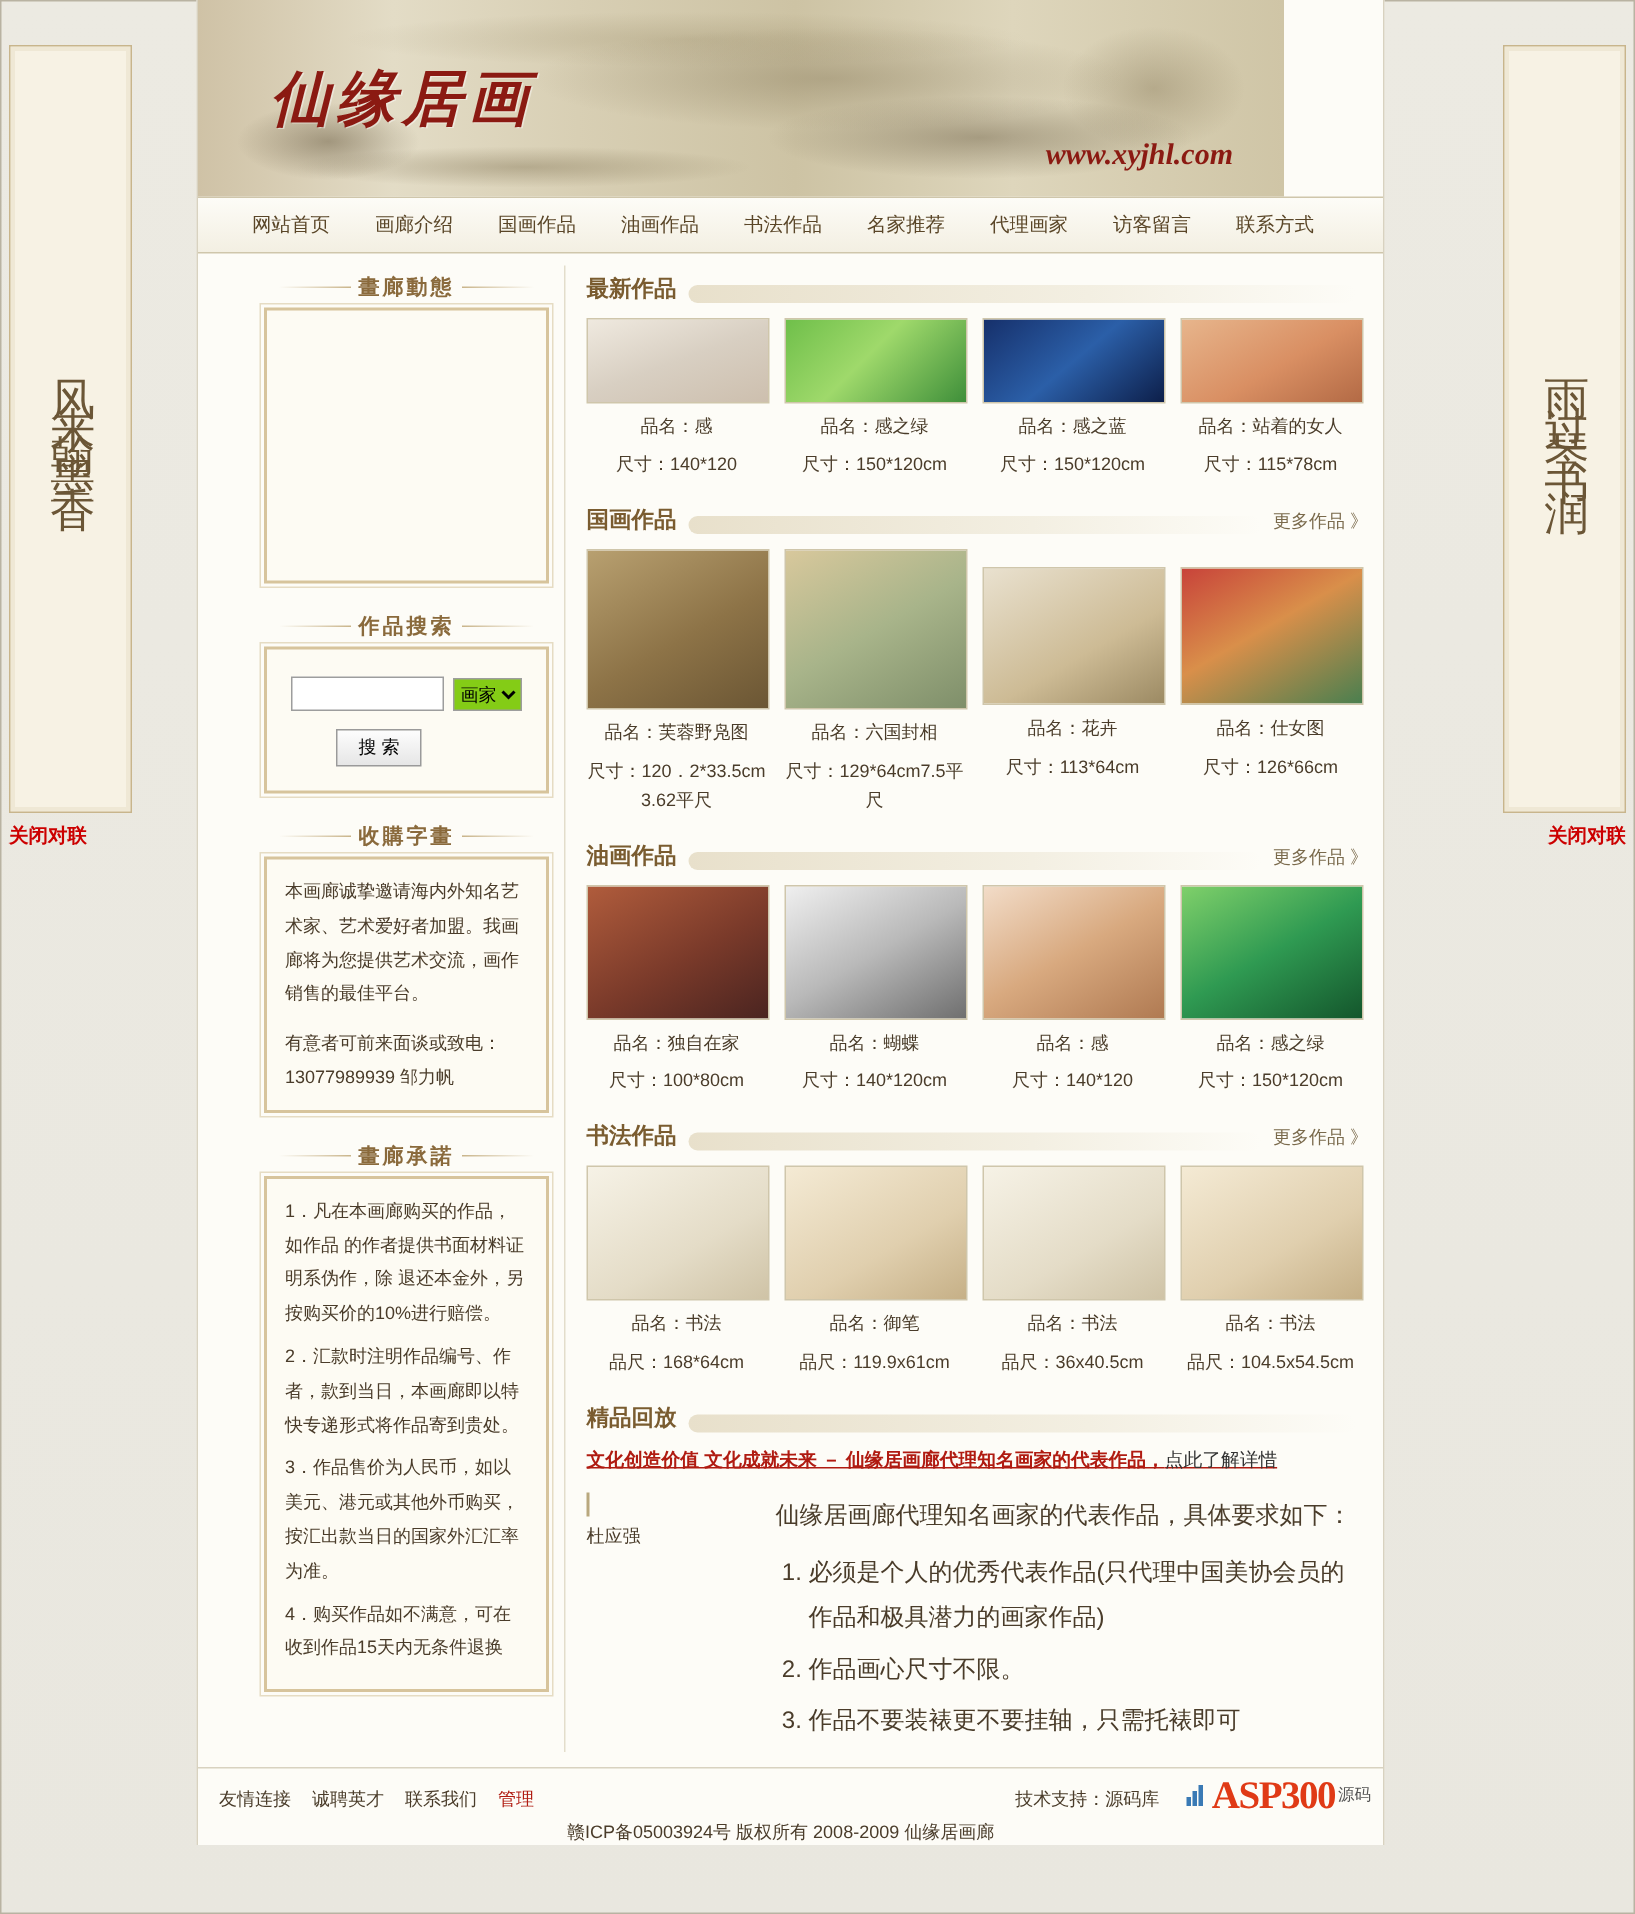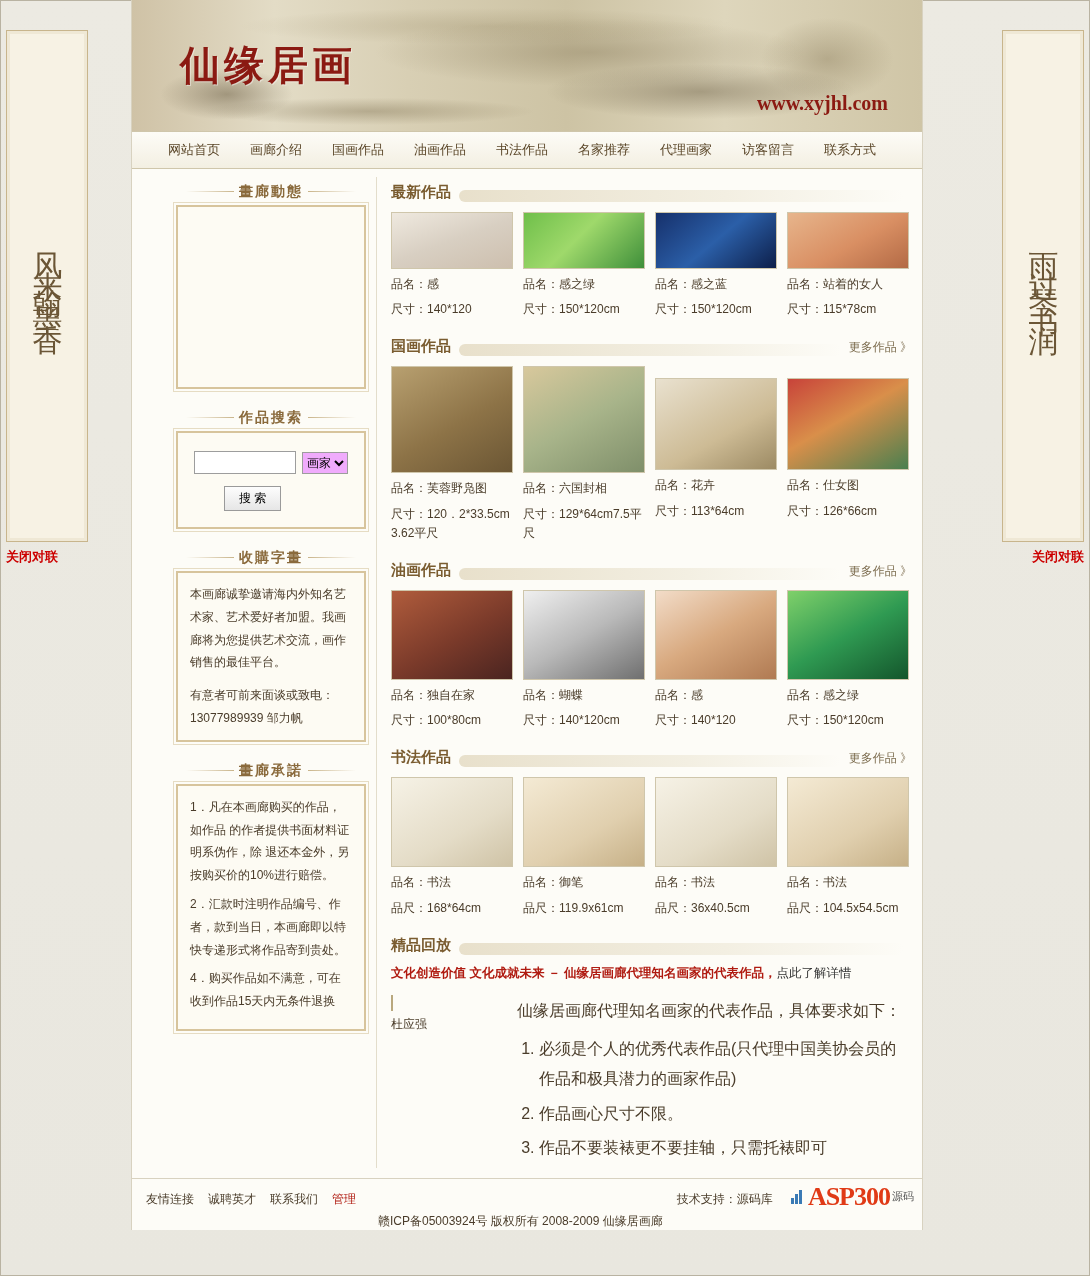--- a/index.html
+++ b/index.html
@@ -23,23 +23,24 @@
     font-size:30px;color:#6b5636;letter-spacing:18px;
     text-align:center;height:450px;
   }
   .close-couplet{position:absolute;top:548px;font-size:13px;color:#c00;font-weight:bold;}
   .close-couplet.left{left:6px;}
   .close-couplet.right{right:6px;}
 
   .main{position:absolute;left:131px;top:0;width:790px;background:#fdfcf7;
     border-left:1px solid #d8d2c0;border-right:1px solid #d8d2c0;min-height:1230px;}
   
-  .banner{position:relative;height:131px;width:790px;overflow:hidden;
+  .banner{position:relative;height:131px;width:724px;overflow:hidden;
     background:
       linear-gradient(90deg,#cfc2a6 0%, #e3dcc6 18%, #d8cfb4 35%, #cdc3a4 55%, #ded6bc 75%, #cfc5a6 100%);
+    font-style: italic;
   }
   .banner:before{content:"";position:absolute;inset:0;
     background:
       radial-gradient(closest-side at 12% 72%, rgba(90,76,50,.45), transparent 70%),
       radial-gradient(closest-side at 30% 85%, rgba(110,95,62,.35), transparent 70%),
       radial-gradient(closest-side at 58% 40%, rgba(130,116,84,.40), transparent 65%),
       radial-gradient(closest-side at 72% 70%, rgba(86,72,46,.40), transparent 70%),
       radial-gradient(closest-side at 88% 45%, rgba(120,104,70,.35), transparent 70%),
       radial-gradient(closest-side at 45% 20%, rgba(150,136,100,.30), transparent 70%);
   }
@@ -62,36 +63,36 @@
     padding:6px 0 4px;letter-spacing:2px;position:relative;}
   .panel-head:before,.panel-head:after{content:"";position:absolute;top:14px;width:48px;height:1px;
     background:linear-gradient(90deg,transparent,#c9b48a);}
   .panel-head:before{left:10px;}
   .panel-head:after{right:10px;background:linear-gradient(270deg,transparent,#c9b48a);}
   .panel-body{border:2px solid #d7c49c;outline:1px solid #e6dcc3;outline-offset:2px;
     background:#fdfbf3;padding:10px 12px;min-height:30px;line-height:1.9;color:#4a3c2a;}
   .panel-body.empty{height:160px;}
   .search-row{display:flex;align-items:center;gap:6px;padding:8px 4px 4px;}
   .search-input{width:96px;height:19px;border:1px solid #9d9d9d;background:#fff;}
-  .search-select{height:22px;border:1px solid #9d9d9d;background:#f0abfc;font-size:12px;}
+  .search-select{height:22px;border:1px solid #9d9d9d;background:#84cc16;font-size:12px;}
   .search-btn{margin:8px 0 6px 34px;padding:3px 14px;border:1px solid #9a9a9a;
     background:linear-gradient(180deg,#fdfdfd,#e6e6e6);font-size:12px;cursor:pointer;}
   ol.promise{margin:0;padding-left:0;list-style:none;}
   ol.promise li{margin-bottom:6px;text-indent:0;}
   
   .sec-head{display:flex;align-items:flex-end;margin:6px 0 10px;}
   .sec-title{font-size:15px;font-weight:bold;color:#7a5c30;white-space:nowrap;}
   .sec-deco{flex:1;height:12px;margin:0 8px;
     background:linear-gradient(90deg,#e8e0cb,#f3efe2 60%,transparent);border-radius:6px;}
   .sec-more{font-size:12px;color:#7a6a4c;white-space:nowrap;}
   .grid{display:flex;gap:12px;margin-bottom:18px;}
-  .cell{width:120px;}
+  .cell{width:120px;text-align:center;}
   .thumb{width:100%;border:1px solid #cfc6ab;background:#ddd;display:block;}
   .cap{margin-top:6px;line-height:1.6;font-size:12px;color:#4a3c2a;}
-  .news-line{color:#b01b11;font-weight:bold;font-size:12.5px;margin:8px 0 14px;}
+  .news-line{color:#b01b11;font-weight:bold;font-size:12.5px;margin:8px 0 14px;text-decoration:underline;}
   .news-line .normal{color:#333;font-weight:normal;}
   .rec{display:flex;gap:16px;}
   .rec-photo{width:110px;}
   .rec-photo .ph{width:110px;height:100px;border:1px solid #b9a87e;
     background:linear-gradient(160deg,#2d2a26,#4a4038 45%,#6b5a3a);}
   .rec-name{text-align:left;margin-top:6px;font-size:12px;}
   .rec-body{flex:1;font-size:16px;line-height:1.9;}
   .rec-body ol{margin:8px 0 0 0;padding-left:22px;}
   .rec-body li{margin-bottom:4px;}
   
@@ -188,20 +189,21 @@
             <p style="margin:0">有意者可前来面谈或致电：13077989939 邹力帆</p>
           </div>
         </div>
 
         <div class="panel">
           <div class="panel-head">畫廊承諾</div>
           <div class="panel-body">
             <ol class="promise">
               <li>1．凡在本画廊购买的作品，如作品 的作者提供书面材料证明系伪作，除 退还本金外，另按购买价的10%进行赔偿。</li>
               <li>2．汇款时注明作品编号、作者，款到当日，本画廊即以特快专递形式将作品寄到贵处。</li>
+              <li>3．作品售价为人民币，如以美元、港元或其他外币购买，按汇出款当日的国家外汇汇率为准。</li>
               <li>4．购买作品如不满意，可在收到作品15天内无条件退换</li>
             </ol>
           </div>
         </div>
       </div>
 
       <div class="right-col">
 
         <div class="sec-head">
           <span class="sec-title">最新作品</span>

